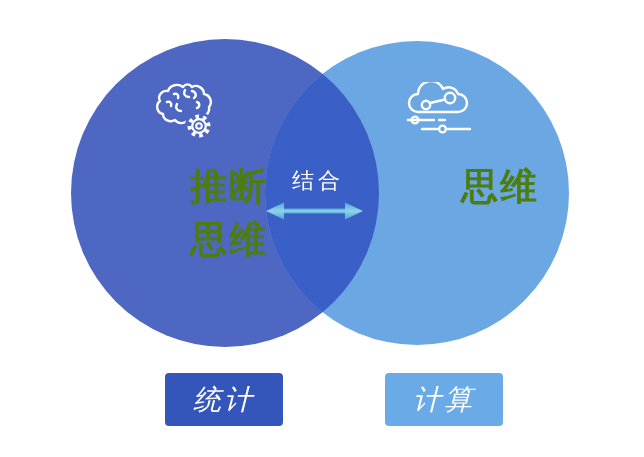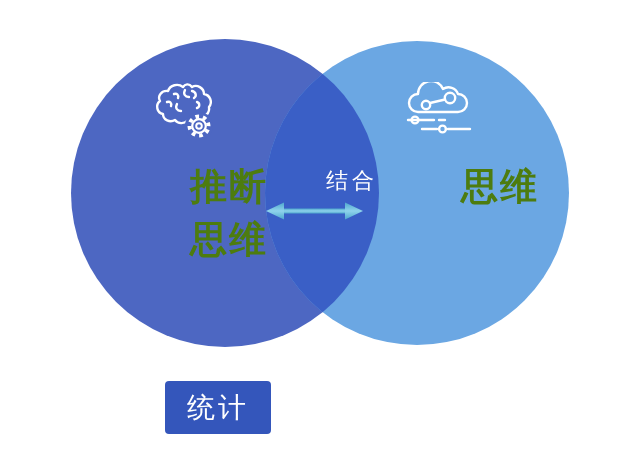--- a/index.html
+++ b/index.html
@@ -10,26 +10,26 @@
   .stage{position:absolute;left:0;top:0;width:644px;height:457px;}
   svg{display:block;}
   .venn-svg{position:absolute;left:0;top:0;}
   .circle-label{
     position:absolute;width:170px;text-align:right;color:#4d7c0f;
     font-size:37px;line-height:53px;letter-spacing:2px;font-weight:700;
   }
   .label-left{left:98px;top:160px;}
   .label-right{left:369px;top:160px;}
   .overlap-label{
-    position:absolute;left:258px;top:168px;width:120px;text-align:right;
+    position:absolute;left:258px;top:168px;width:120px;text-align:center;
     color:#ffffff;font-size:22px;line-height:26px;letter-spacing:4px;font-weight:400;
   }
   .badge{
-    position:absolute;top:381px;width:106px;height:53px;border-radius:4px;
-    color:#ffffff;font-size:28px;line-height:53px;text-align:center;letter-spacing:3px;
+    position:absolute;top:373px;width:118px;height:53px;border-radius:4px;
+    color:#ffffff;font-size:28px;line-height:53px;text-align:center;letter-spacing:3px;font-style:italic;
   }
   .badge-left{left:165px;background:#3456BB;}
   .badge-right{left:385px;background:#6AAAE7;}
   .icon-wrap{position:absolute;}
   .icon-left{left:152px;top:82px;}
   .icon-right{left:406px;top:82px;}
 </style>
 </head>
 <body>
 
@@ -100,14 +100,15 @@
     <div>思维</div>
   </div>
 
   <div class="circle-label label-right">
     <div>思维</div>
   </div>
 
   <div class="overlap-label">结合</div>
 
   <div class="badge badge-left">统计</div>
+  <div class="badge badge-right">计算</div>
 
 </div>
 
 </body></html>

